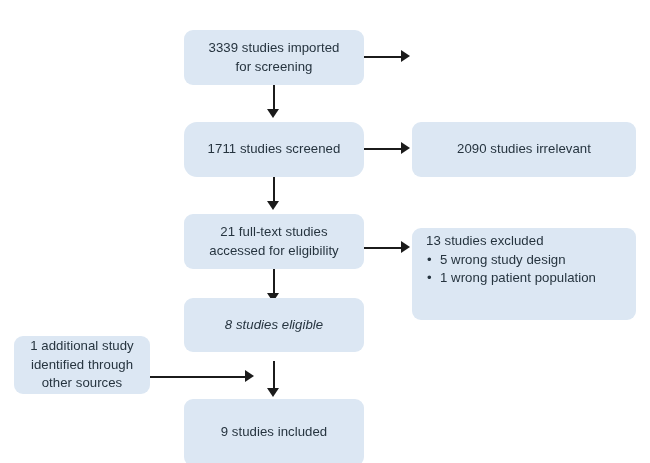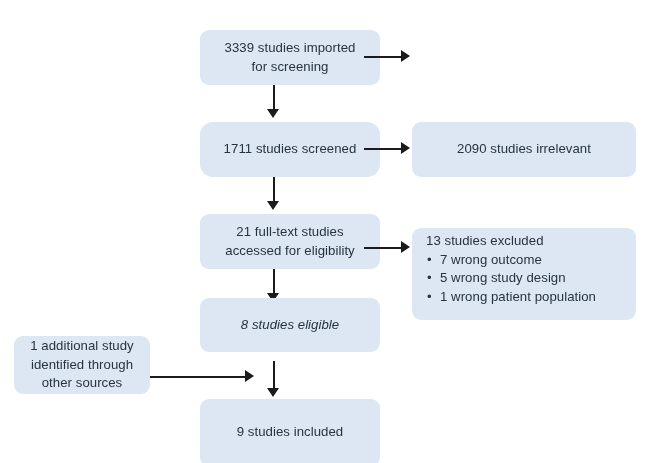--- a/index.html
+++ b/index.html
@@ -30,21 +30,21 @@
     display: flex;
     flex-direction: column;
     align-items: center;
     justify-content: center;
     text-align: center;
     padding: 4px 10px;
   }
   .node .line { display: block; white-space: nowrap; }
 
   
-  .col-main { left: 184px; width: 180px; margin-left: 16px; }
+  .col-main { left: 184px; width: 180px; }
   .col-right { left: 412px; width: 224px; }
 
   
   .node.align-left {
     align-items: flex-start;
     text-align: left;
     justify-content: flex-start;
     padding: 4px 12px 12px 14px;
   }
   .node.align-left .line { white-space: nowrap; }
@@ -126,21 +126,20 @@
     <span class="line">21 full-text studies</span>
     <span class="line">accessed for eligibility</span>
   </div>
 
   <div class="conn h-line" style="left:364px; top:247px; width:40px;"></div>
   <div class="conn arrow-right" style="left:401px; top:241px;"></div>
 
   <div class="node col-right align-left" style="top:228px; height:92px;">
     <span class="line">13 studies excluded</span>
     <ul class="bullet-list">
-      <li>7 wrong outcome</li>
       <li>5 wrong study design</li>
       <li>1 wrong patient population</li>
     </ul>
   </div>
 
   <div class="conn v-line" style="left:273px; top:269px; height:26px;"></div>
   <div class="conn arrow-down" style="left:267px; top:293px;"></div>
 
   <div class="node col-main" style="top:298px; height:54px;font-style:italic;">
     <span class="line">8 studies eligible</span>

